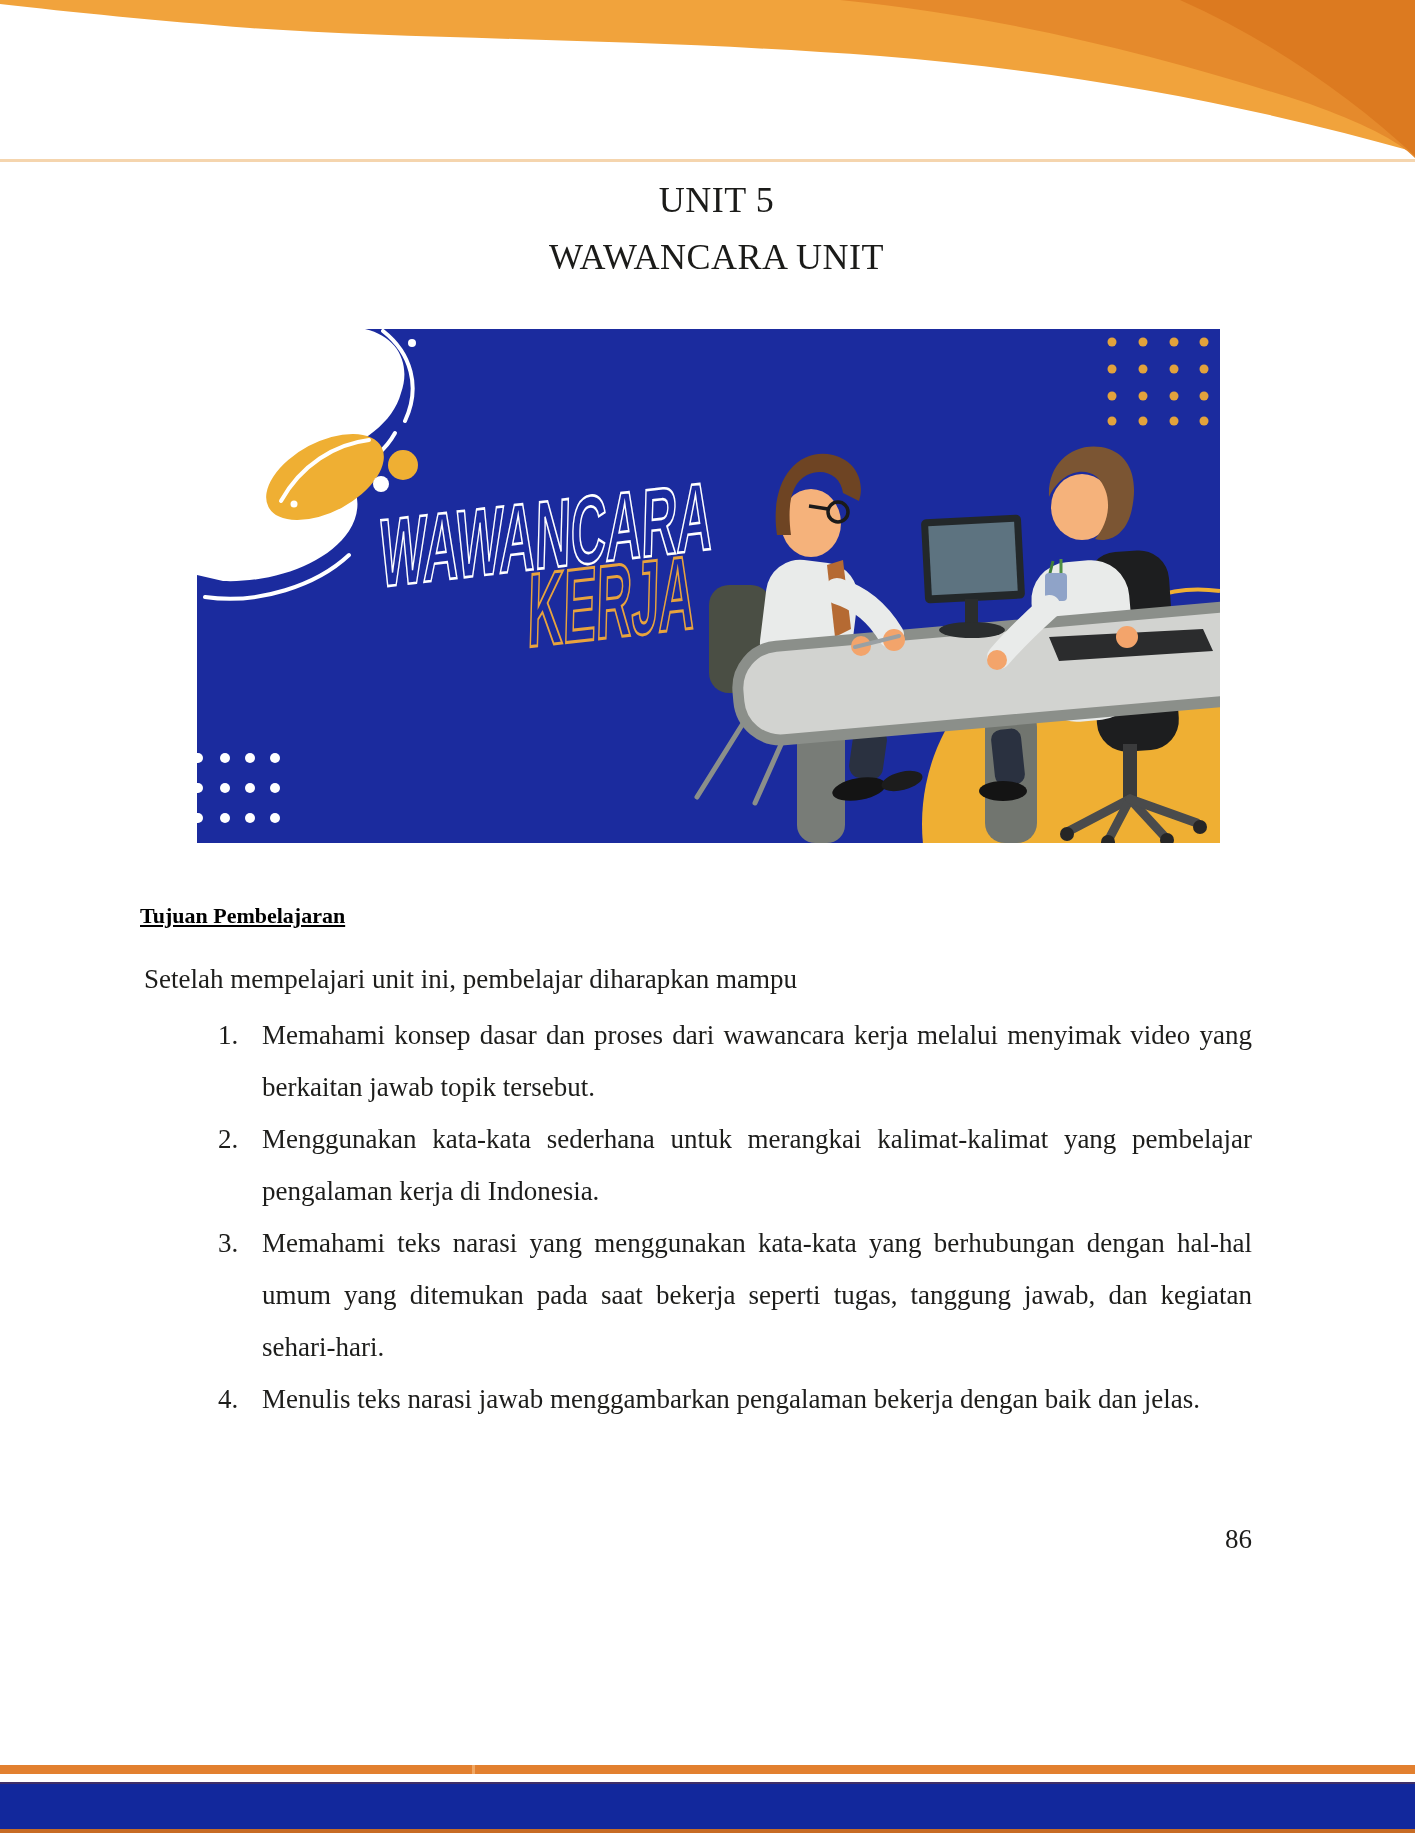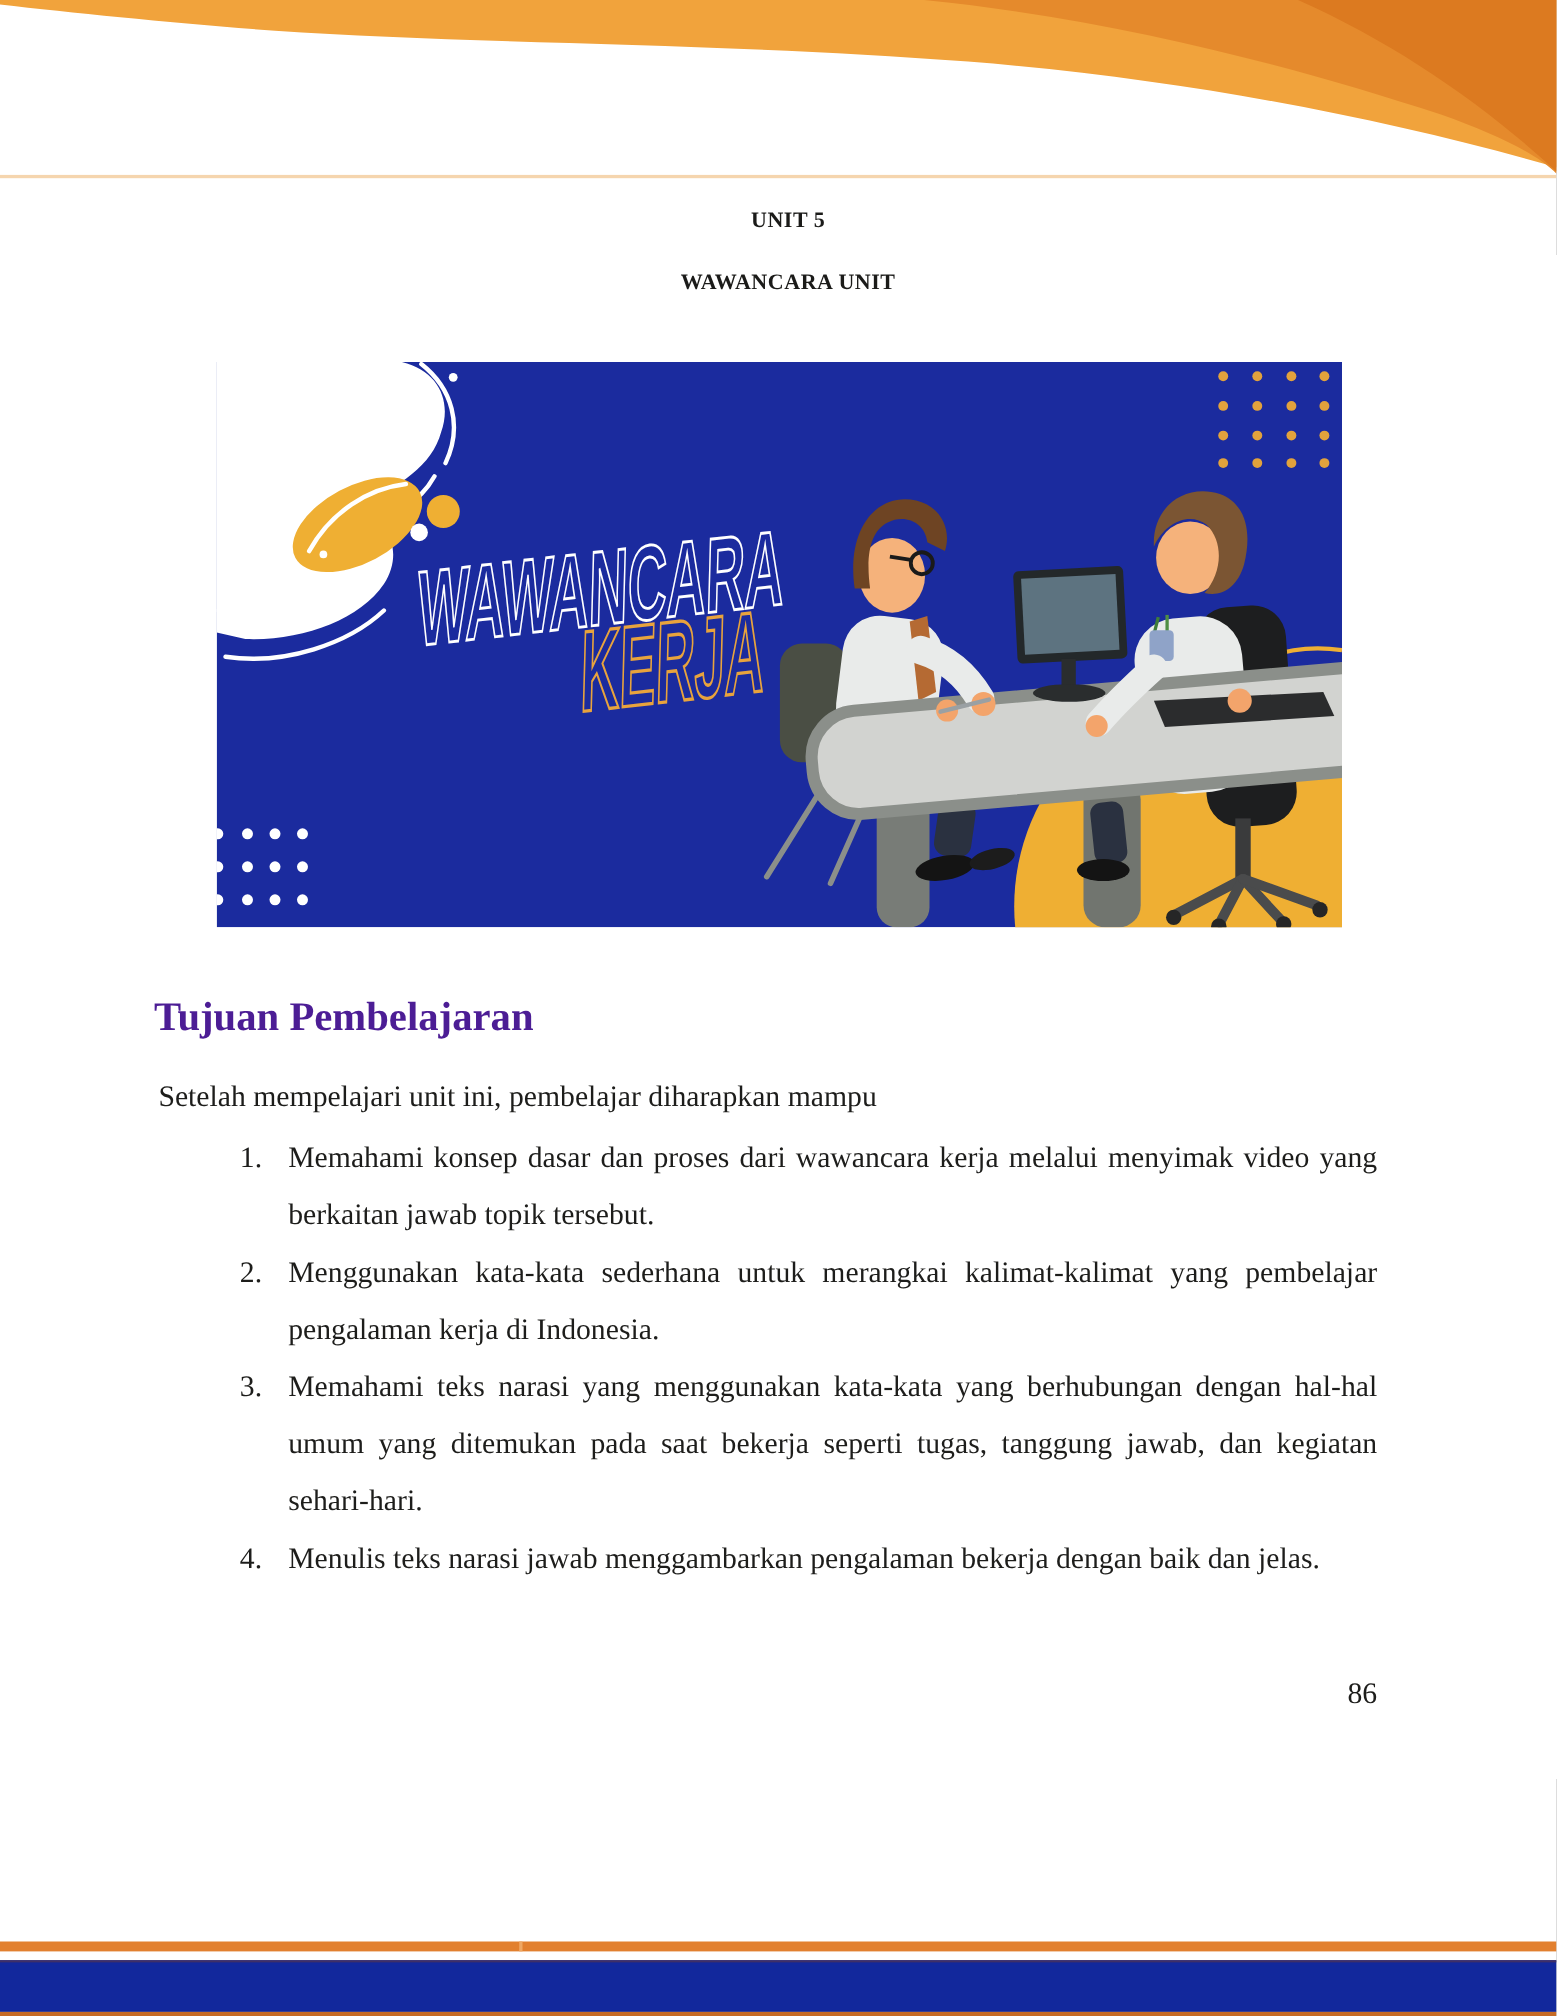--- a/index.html
+++ b/index.html
@@ -11,27 +11,27 @@
     background:#ffffff;
     overflow:hidden;
     font-family:"Liberation Serif", serif;
     color:#1d1d1b;
   }
   
   .header-wave{position:absolute;top:0;left:0;width:1415px;height:163px;}
   .header-rule{position:absolute;top:159px;left:0;width:1415px;height:3px;background:#f5d5ae;}
   
   .title-block{position:absolute;top:172px;left:0;width:1415px;text-align:center;}
-  .title-line{font-size:20px;font-weight:bold;line-height:57px;letter-spacing:0.5px;color:#1b1b19;padding-left:18px;}
+  .title-line{font-size:36px;font-weight:normal;line-height:57px;letter-spacing:0.5px;color:#1b1b19;padding-left:18px;}
   
   .banner{position:absolute;top:329px;left:197px;width:1023px;height:514px;}
   .banner svg{display:block;}
   
   .section{position:absolute;top:903px;left:140px;width:1112px;}
-  .section h2{margin:0 0 24px 0;font-size:37px;font-weight:bold;color:#4c1d95;}
+  .section h2{margin:0 0 24px 0;font-size:22px;font-weight:bold;color:#000000;text-decoration:underline;}
   .intro{margin:4px;font-size:27px;line-height:52px;}
   ol.objectives{list-style:none;margin:0;padding:0;}
   ol.objectives li{
     position:relative;
     padding-left:122px;
     font-size:27px;line-height:52px;
     text-align:justify;
   }
   ol.objectives li .num{position:absolute;left:78px;top:0;}
   

